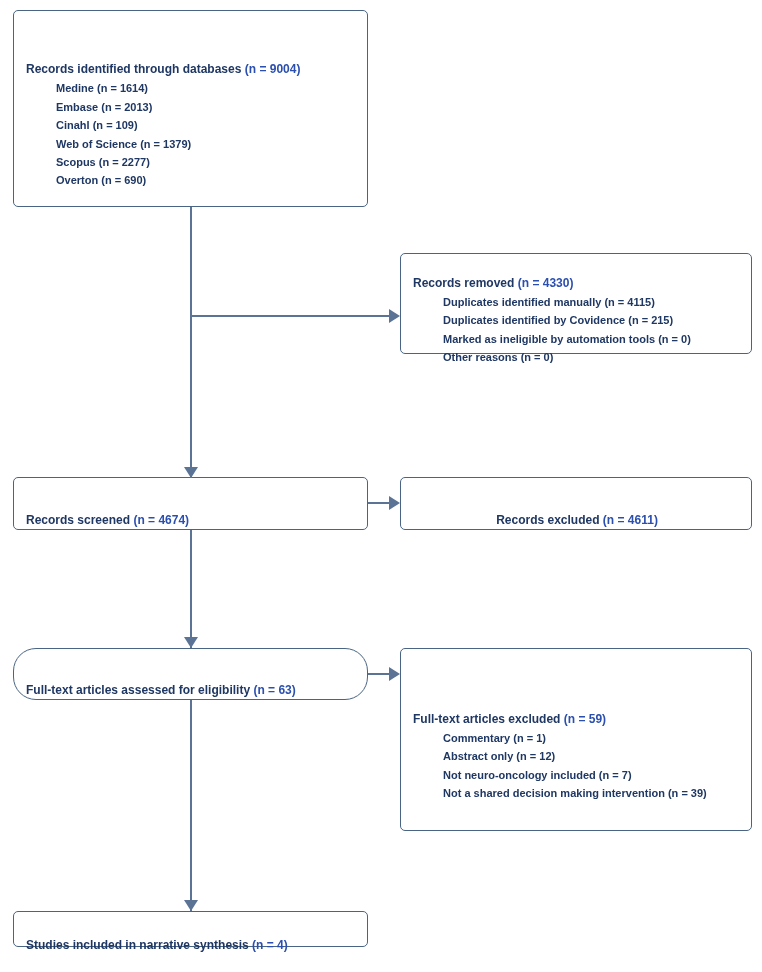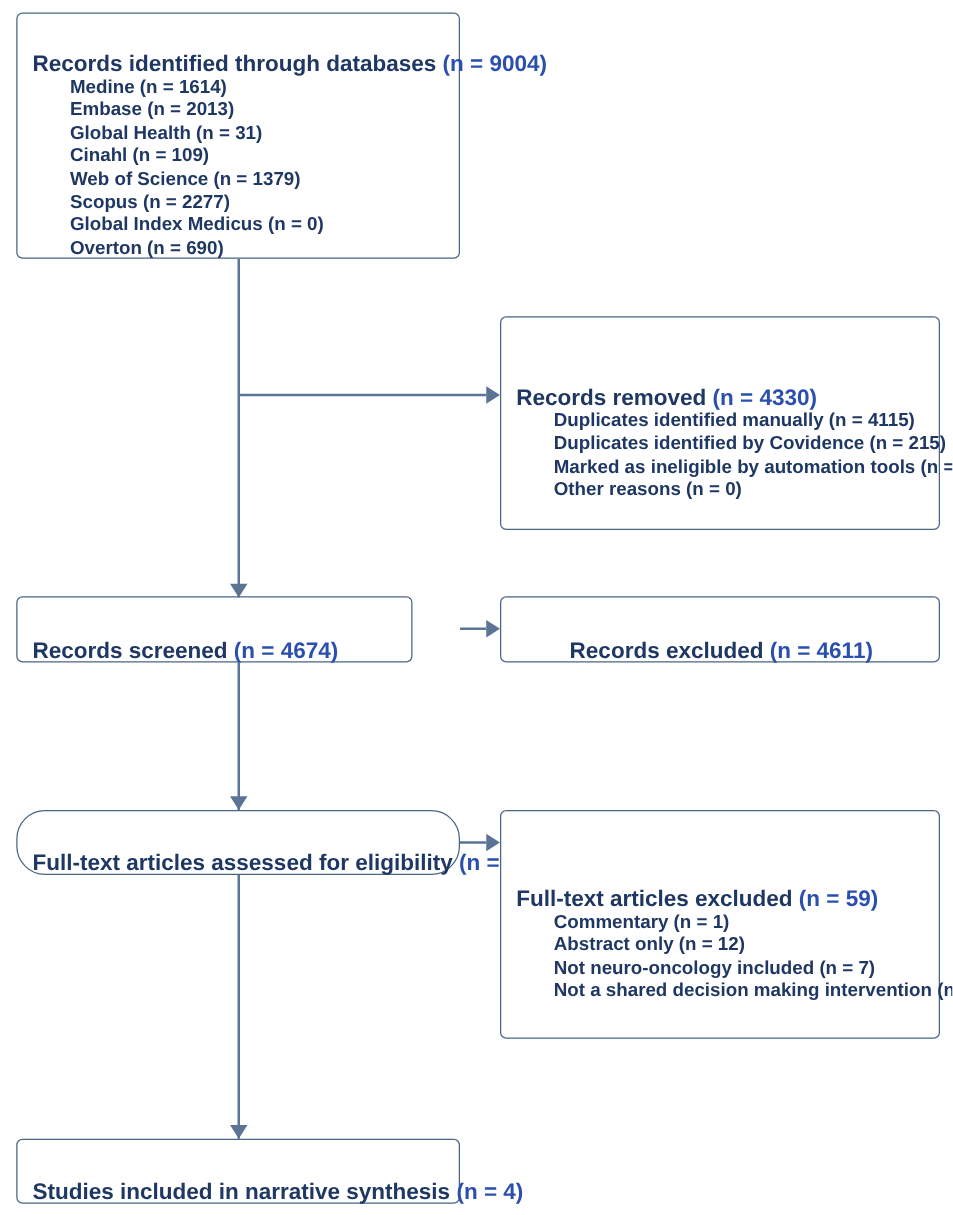--- a/index.html
+++ b/index.html
@@ -27,29 +27,29 @@
     display: flex;
     flex-direction: column;
     justify-content: center;
   }
   .box .inner {
     padding: 0 10px 0 12px;
   }
   .line-main {
     color: #1f3763;
     font-weight: 700;
-    font-size: 18px;
+    font-size: 12px;
     line-height: 19px;
     white-space: nowrap;
     margin-top: 33px;
   }
   .line-sub {
     color: #1f3763;
     font-weight: 700;
-    font-size: 15px;
+    font-size: 11px;
     line-height: 18.4px;
     padding-left: 30px;
     white-space: nowrap;
   }
   .nval {
     color: #2b4faf;
     font-weight: 700;
   }
   .sub-n {
     color: #1f3763;
@@ -73,42 +73,40 @@
   .arrow-right {
     position: absolute;
     width: 0;
     height: 0;
     border-top: 7px solid transparent;
     border-bottom: 7px solid transparent;
     border-left: 11px solid #5b7495;
   }
   
   #box-identified { left: 13px;  top: 10px;  width: 355px; height: 197px; }
-  #box-removed    { left: 400px; top: 253px; width: 352px; height: 171px; }
-  #box-screened   { left: 13px;  top: 477px; width: 317px; height: 53px; }
+  #box-removed    { left: 400px; top: 253px; width: 352px; height: 101px; }
+  #box-screened   { left: 13px;  top: 477px; width: 355px; height: 53px; }
   #box-excluded   { left: 400px; top: 477px; width: 352px; height: 53px; text-align: center; }
   #box-fulltext   { left: 13px;  top: 648px; width: 355px; height: 52px; border-radius: 23px; }
   #box-ftexcluded { left: 400px; top: 648px; width: 352px; height: 183px; }
-  #box-included   { left: 13px;  top: 911px; width: 355px; height: 52px; }
+  #box-included   { left: 13px;  top: 911px; width: 355px; height: 36px; }
 </style>
 </head>
 <body>
 
 <div id="diagram">
 
   <div class="box" id="box-identified">
     <div class="inner">
       <div class="line-main"><span>Records identified through databases</span> <span class="nval">(n = 9004)</span></div>
       <div class="line-sub"><span>Medine</span> <span class="sub-n">(n = 1614)</span></div>
       <div class="line-sub"><span>Embase</span> <span class="sub-n">(n = 2013)</span></div>
-      <div class="line-sub"><span>Global Health</span> <span class="sub-n">(n = 31)</span></div>
       <div class="line-sub"><span>Cinahl</span> <span class="sub-n">(n = 109)</span></div>
       <div class="line-sub"><span>Web of Science</span> <span class="sub-n">(n = 1379)</span></div>
       <div class="line-sub"><span>Scopus</span> <span class="sub-n">(n = 2277)</span></div>
-      <div class="line-sub"><span>Global Index Medicus</span> <span class="sub-n">(n = 0)</span></div>
       <div class="line-sub"><span>Overton</span> <span class="sub-n">(n = 690)</span></div>
     </div>
   </div>
 
   <div class="box" id="box-removed">
     <div class="inner">
       <div class="line-main"><span>Records removed</span> <span class="nval">(n = 4330)</span></div>
       <div class="line-sub"><span>Duplicates identified manually</span> <span class="sub-n">(n = 4115)</span></div>
       <div class="line-sub"><span>Duplicates identified by Covidence</span> <span class="sub-n">(n = 215)</span></div>
       <div class="line-sub"><span>Marked as ineligible by automation tools</span> <span class="sub-n">(n = 0)</span></div>

